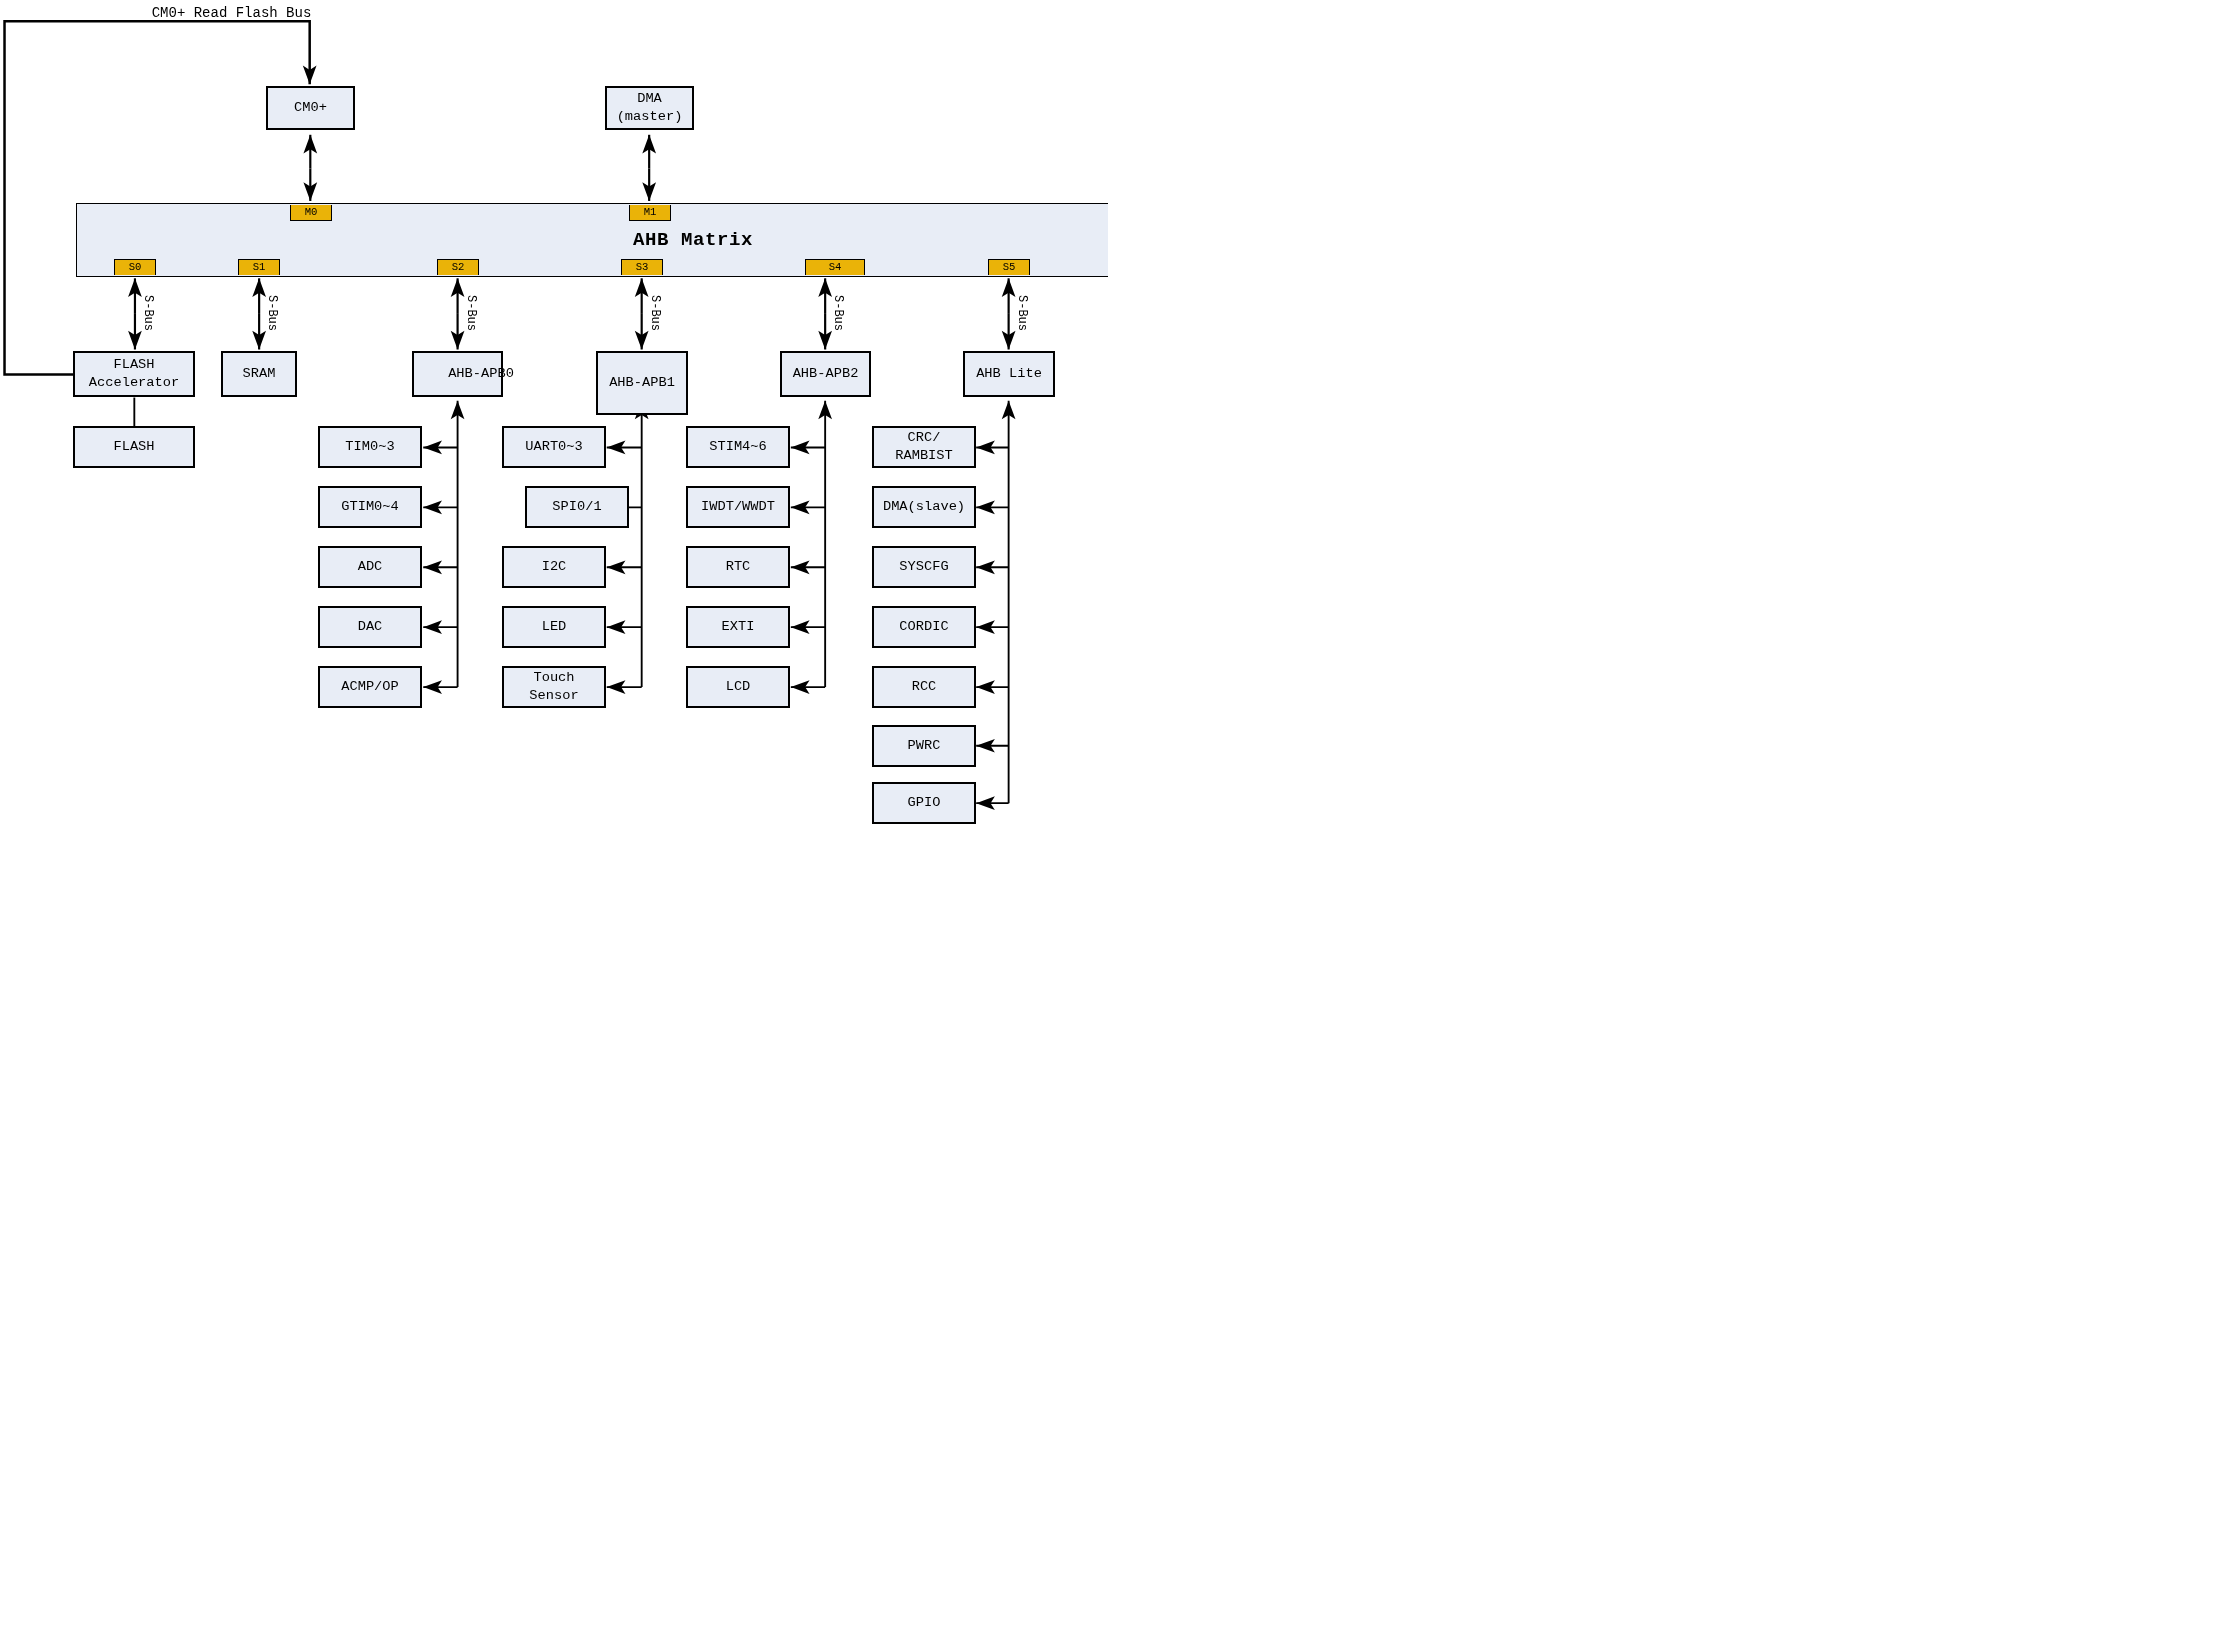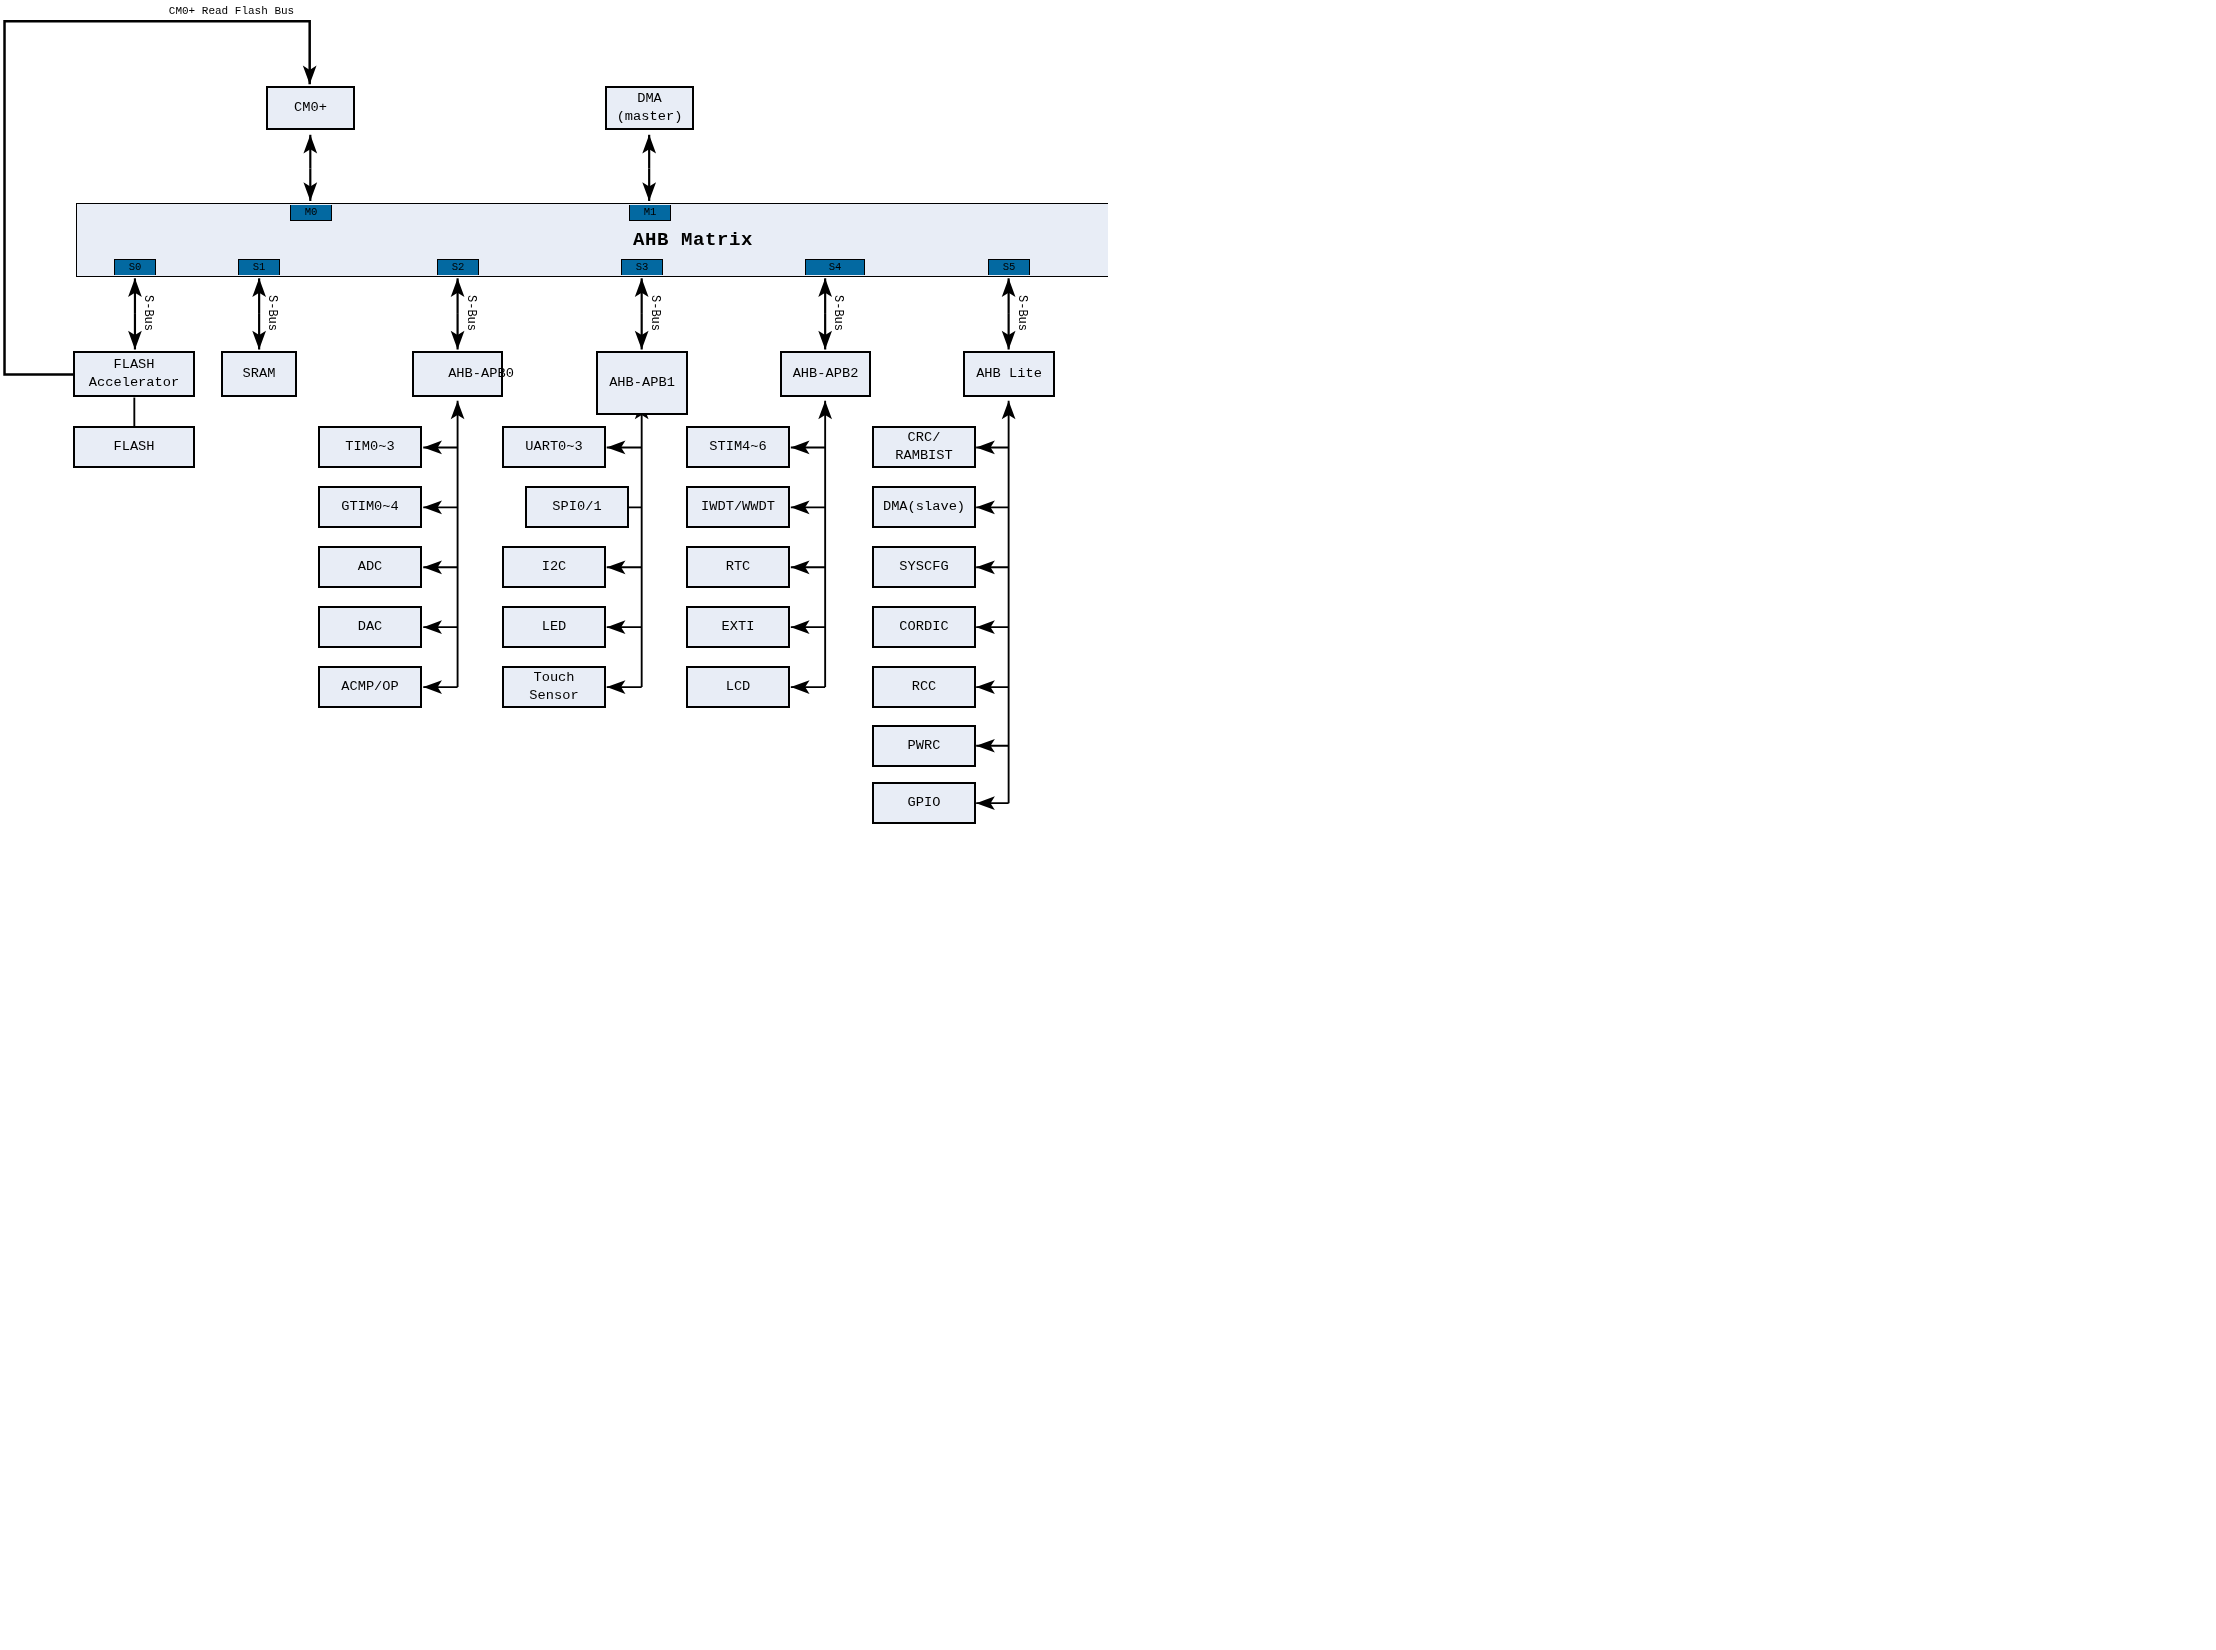--- a/index.html
+++ b/index.html
@@ -17,28 +17,28 @@
   }
   .bar{
     position:absolute;background:#e8edf6;border:1.9px solid #000;box-sizing:border-box;
   }
   .bar-title{
     position:absolute;left:0;right:0;top:0;bottom:0;
     display:flex;align-items:center;justify-content:center;
     font-size:19px;font-weight:bold;letter-spacing:0.6px;
   }
   .tab{
-    position:absolute;background:#0369a1;border:1.9px solid #000;box-sizing:border-box;
+    position:absolute;background:#eab308;border:1.9px solid #000;box-sizing:border-box;
     display:flex;align-items:center;justify-content:center;font-size:10.6px;
   }
   .tab.top{border-top:none;}
   .tab.bottom{border-bottom:none;}
   .toplabel{
     position:absolute;left:144px;top:5px;width:175px;text-align:center;
-    font-size:11px;white-space:nowrap;
+    font-size:14px;white-space:nowrap;
   }
   .sbus{
     position:absolute;font-size:12px;white-space:nowrap;
     transform:rotate(90deg);transform-origin:top left;
   }
 </style>
 </head>
 <body>
 
 <div id="canvas">

